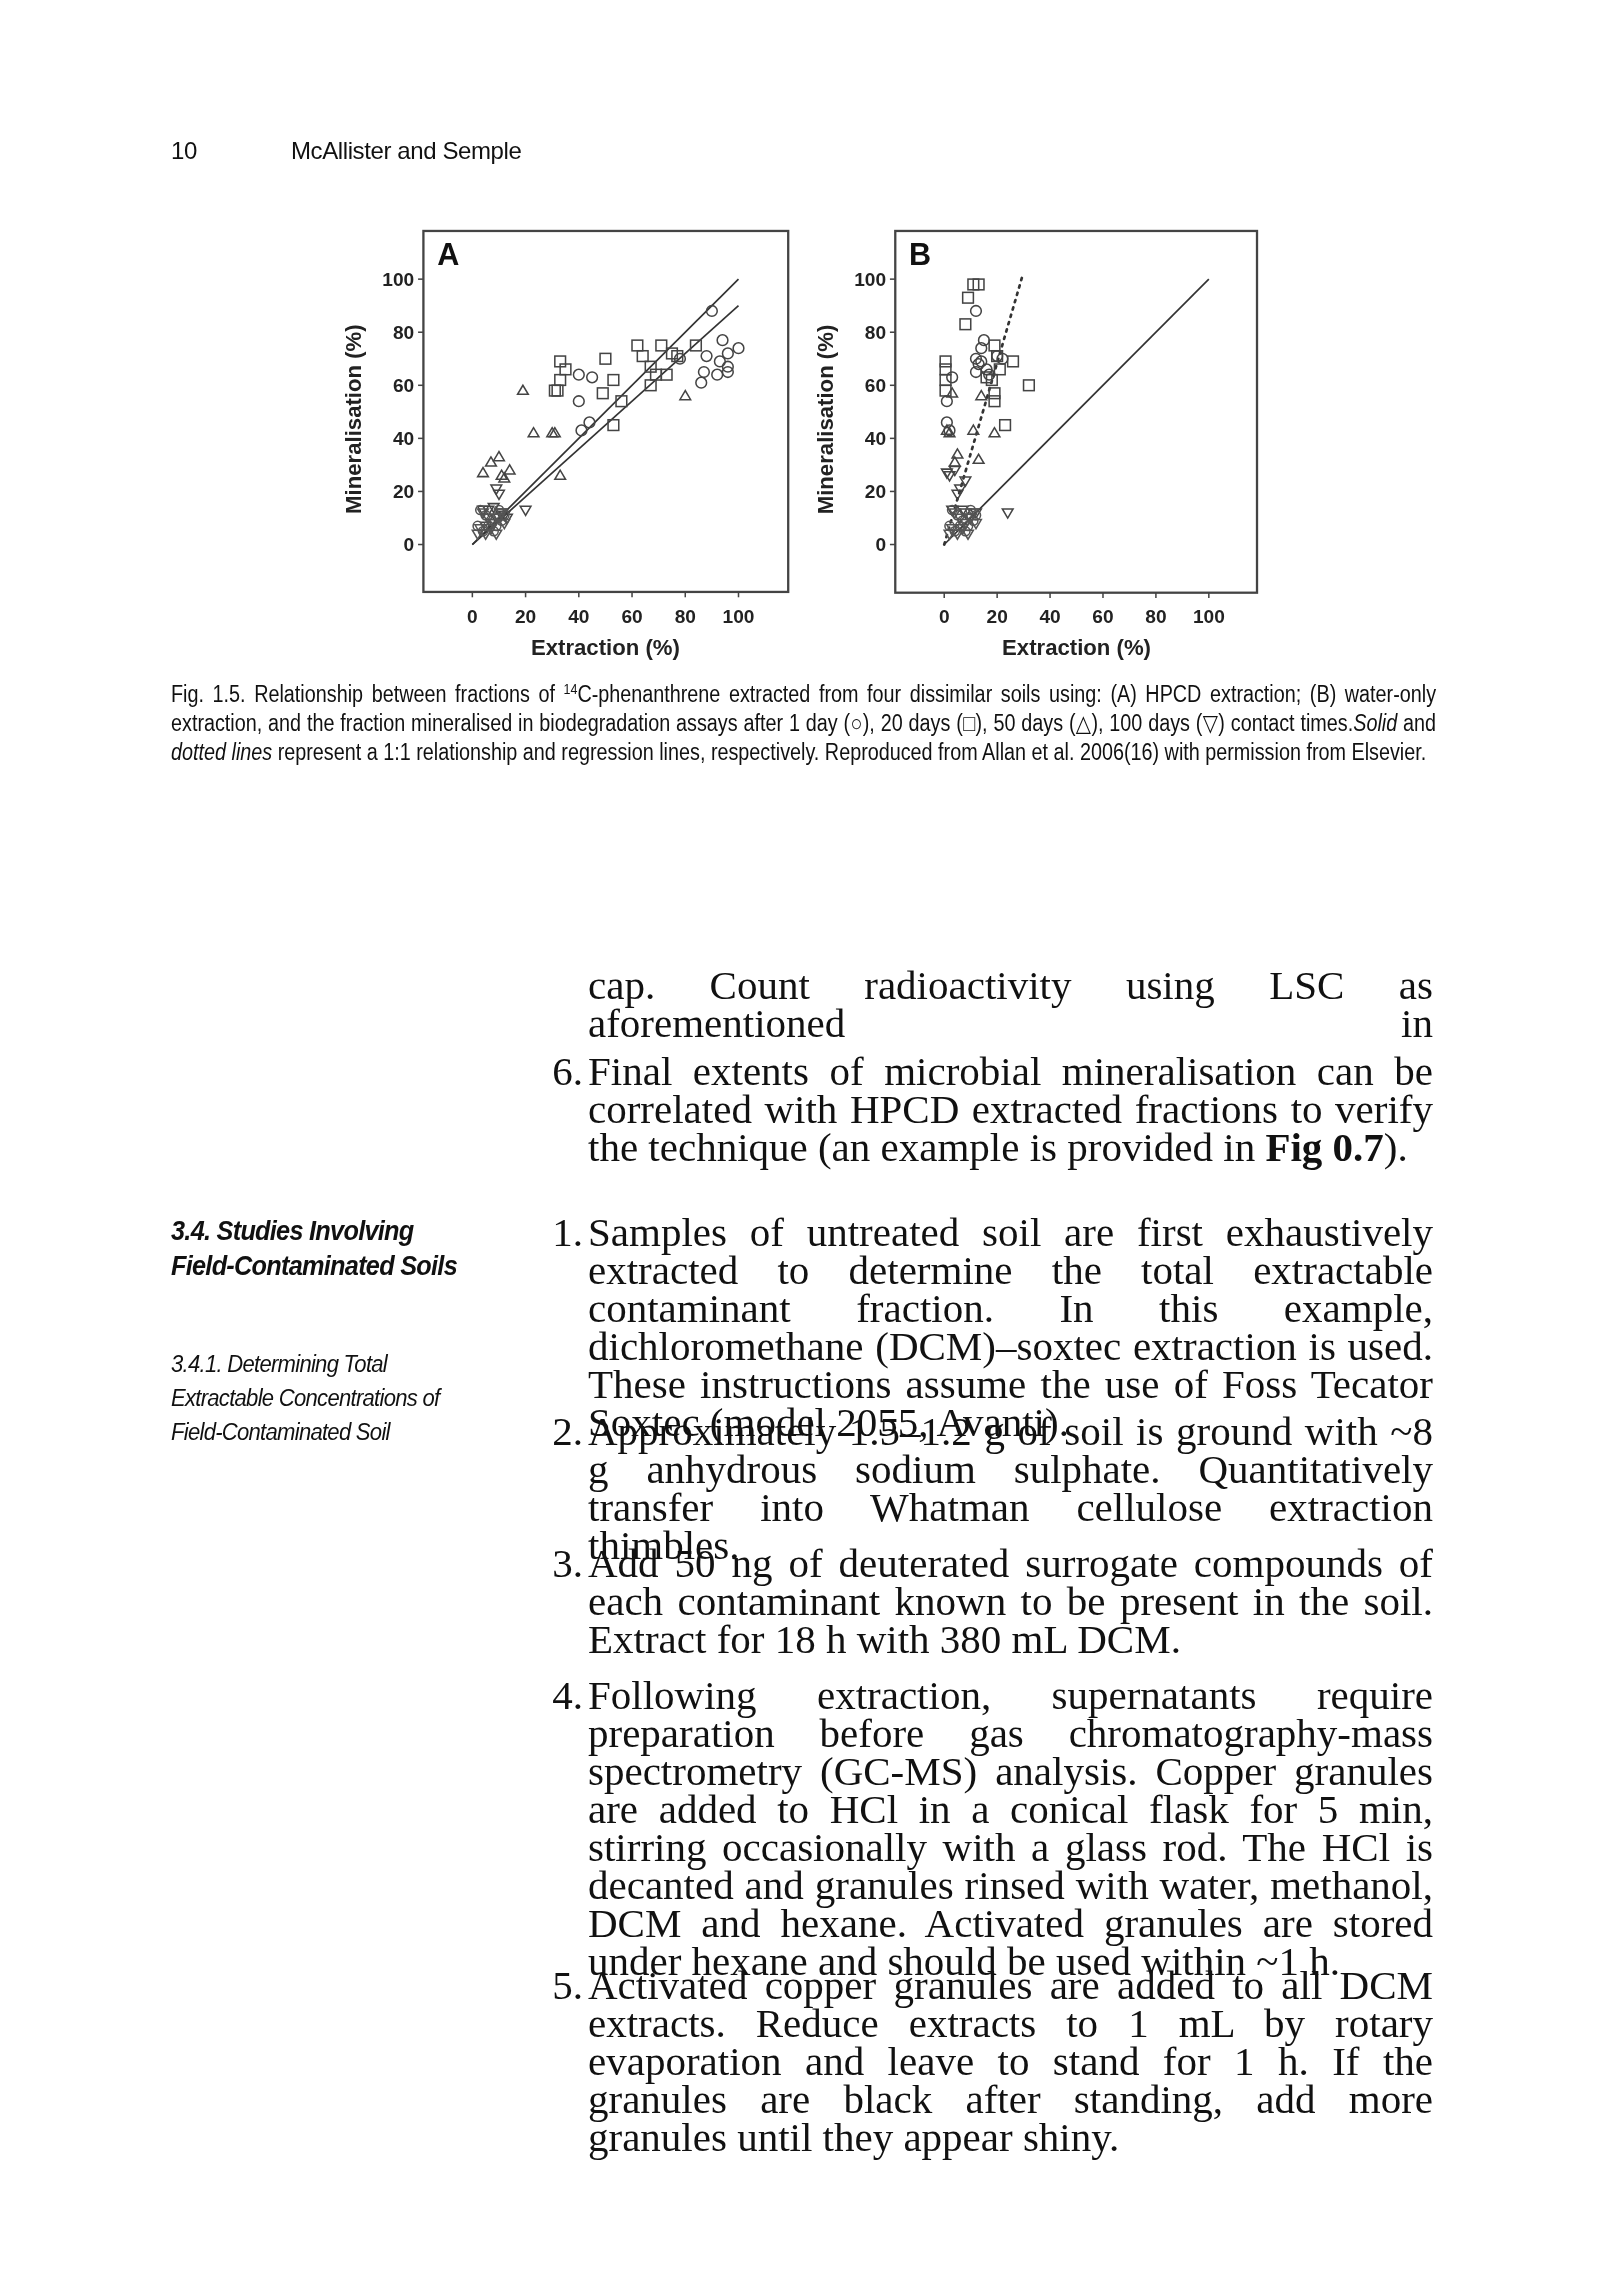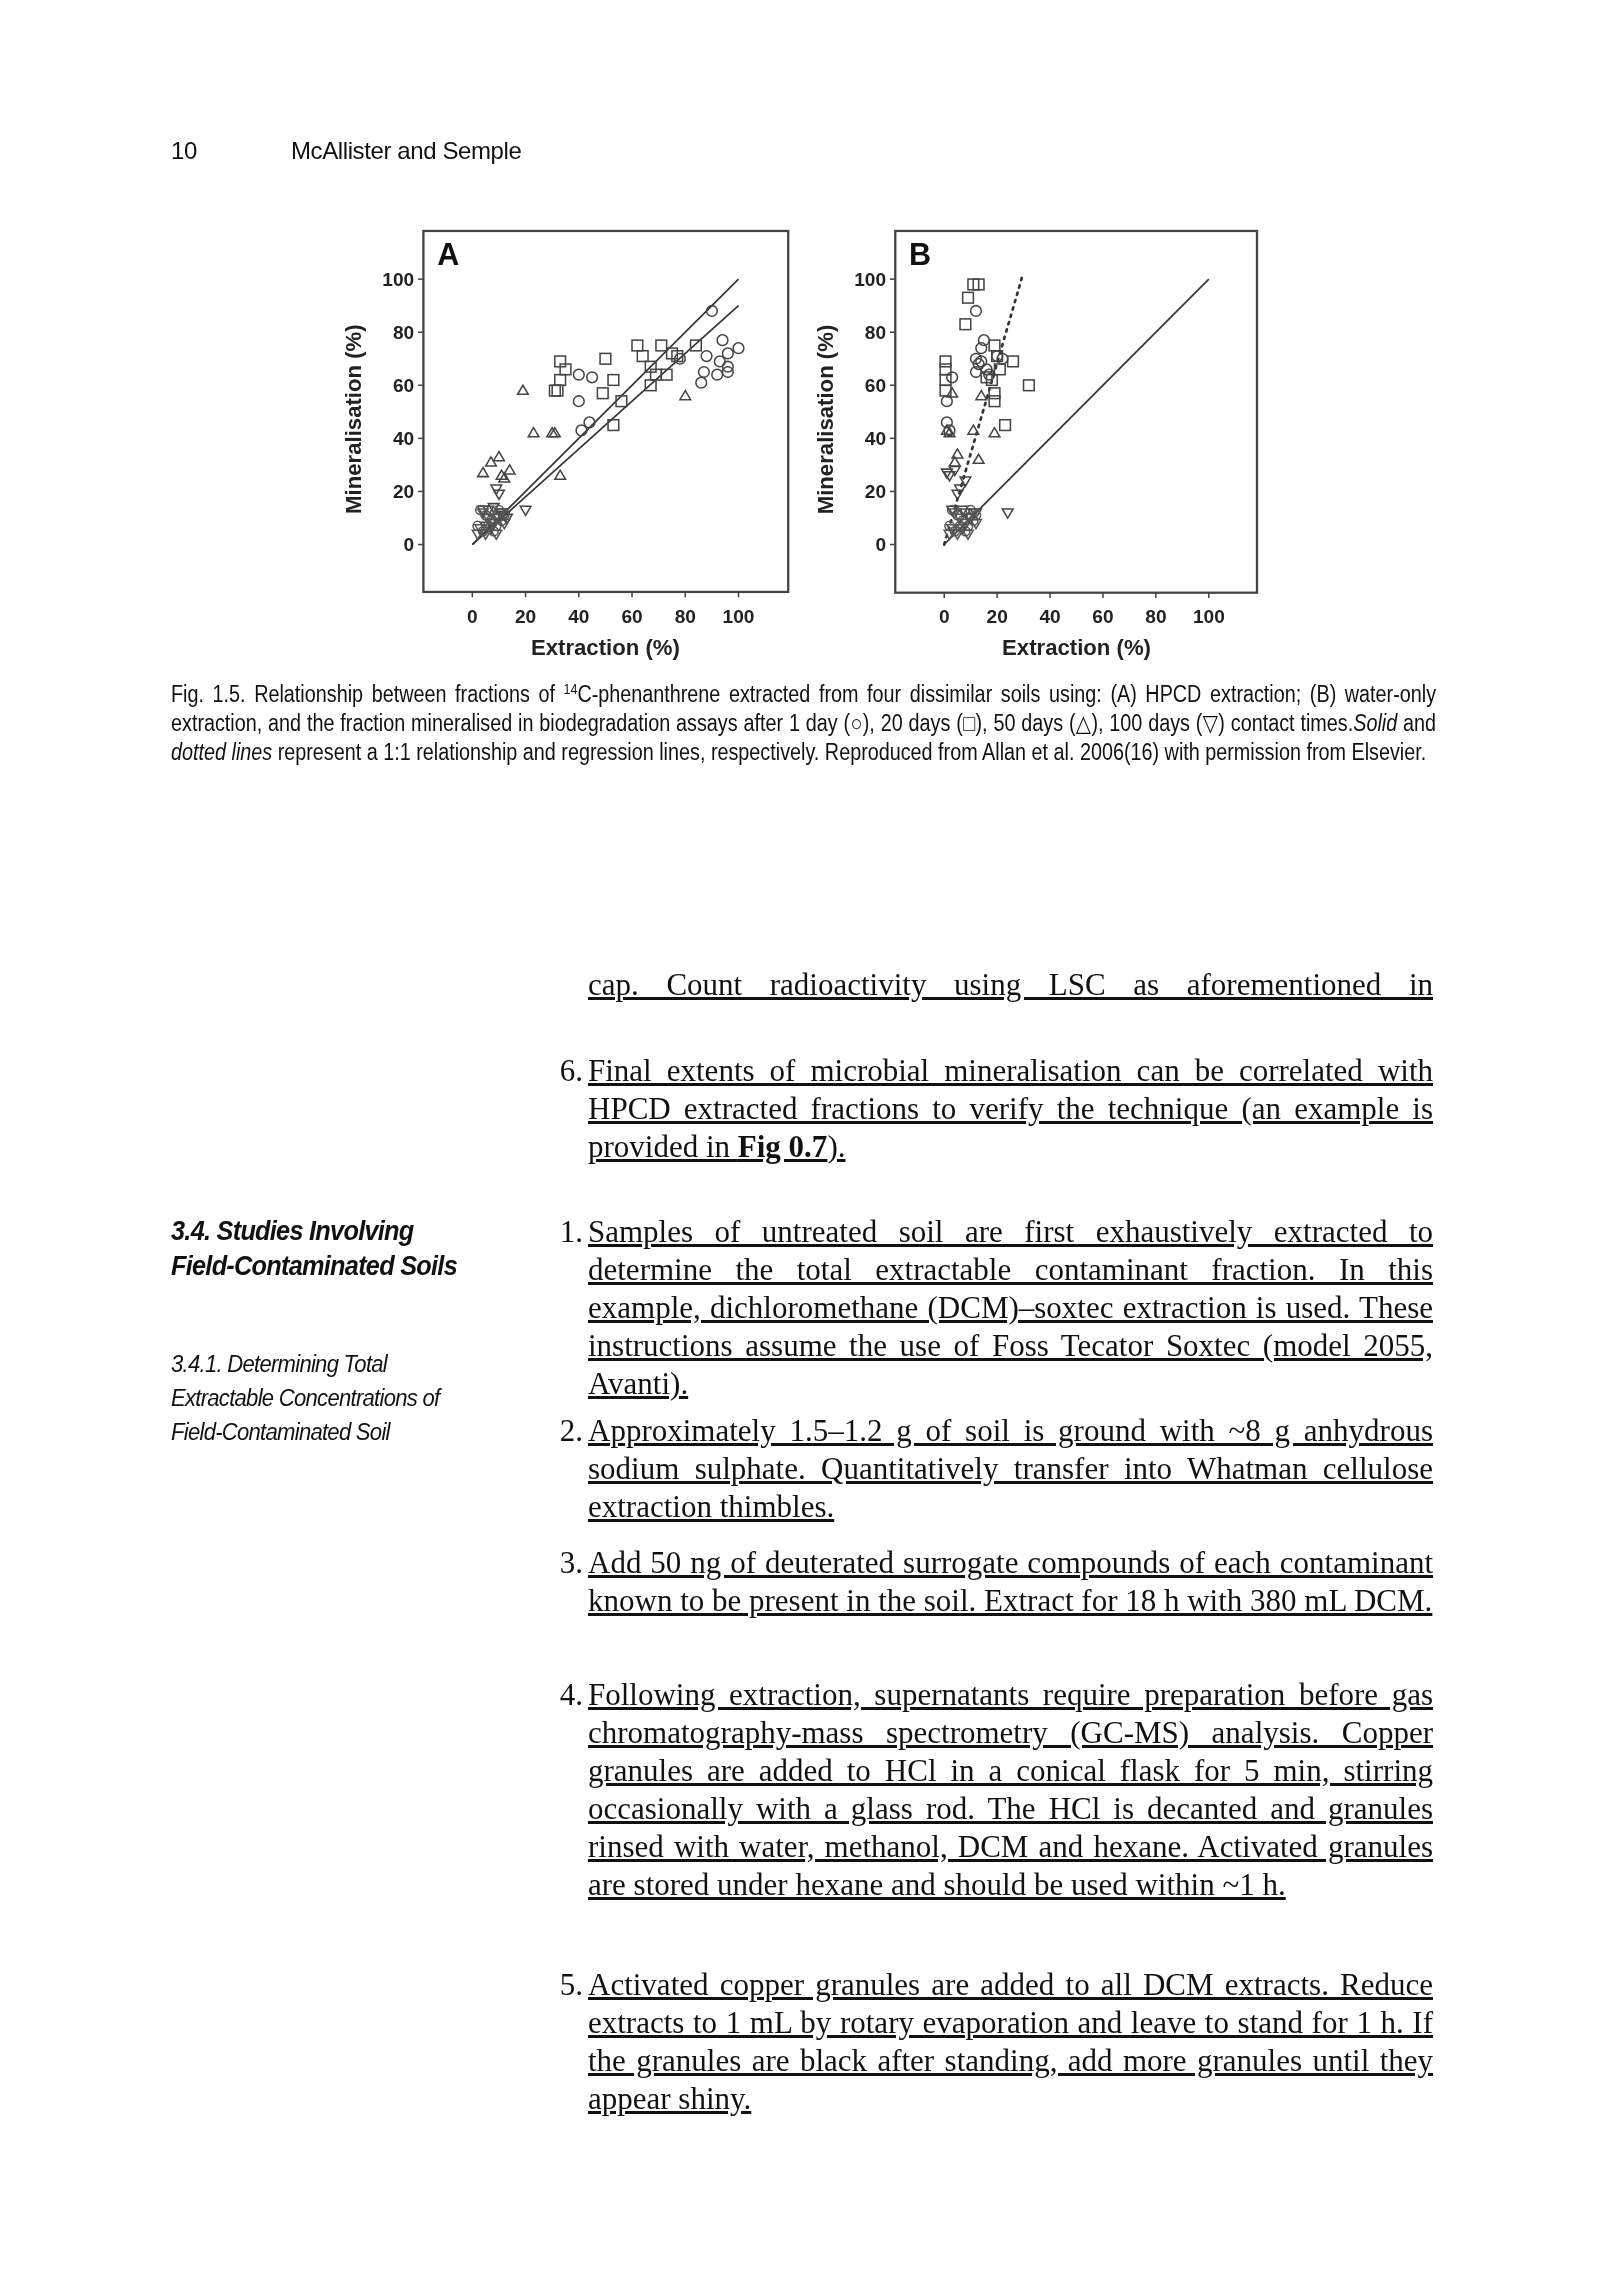--- a/index.html
+++ b/index.html
@@ -17,21 +17,21 @@
   #figure { left: 0; top: 0; width: 1607px; height: 673px; }
   #figure svg { position: absolute; left: 0; top: 0; }
 
   
   #caption { left: 171px; top: 680px; width: 1266px; font-size: 23px; line-height: 29px;
              text-align: justify; transform: scaleX(0.86); transform-origin: left top; width: 1471px; }
   #caption sup { font-size: 14.5px; line-height: 0; vertical-align: 8.4px; }
   #caption i { font-style: italic; }
 
   
-  .body { font-size: 31px; line-height: 38px; text-align: justify; text-decoration: underline; }
+  .body { font-size: 41px; line-height: 38px; text-align: justify; }
   .item { position: absolute; left: 536px; width: 897px; }
   .item .num { position: absolute; left: 0; width: 47px; text-align: right; }
   .item .txt { margin-left: 52px; text-align: justify; text-align-last: left; }
   .cont { position: absolute; left: 588px; width: 845px; }
   b { font-weight: bold; }
 
   
   #sec-head { left: 171px; top: 1213px; width: 321px; font-size: 27.5px; line-height: 35px;
               font-weight: bold; font-style: italic; letter-spacing: -0.8px; transform: scaleX(0.92); transform-origin: left top; }
   #subsec-head { left: 171px; top: 1347px; width: 337px; font-size: 24.5px; line-height: 34px;

